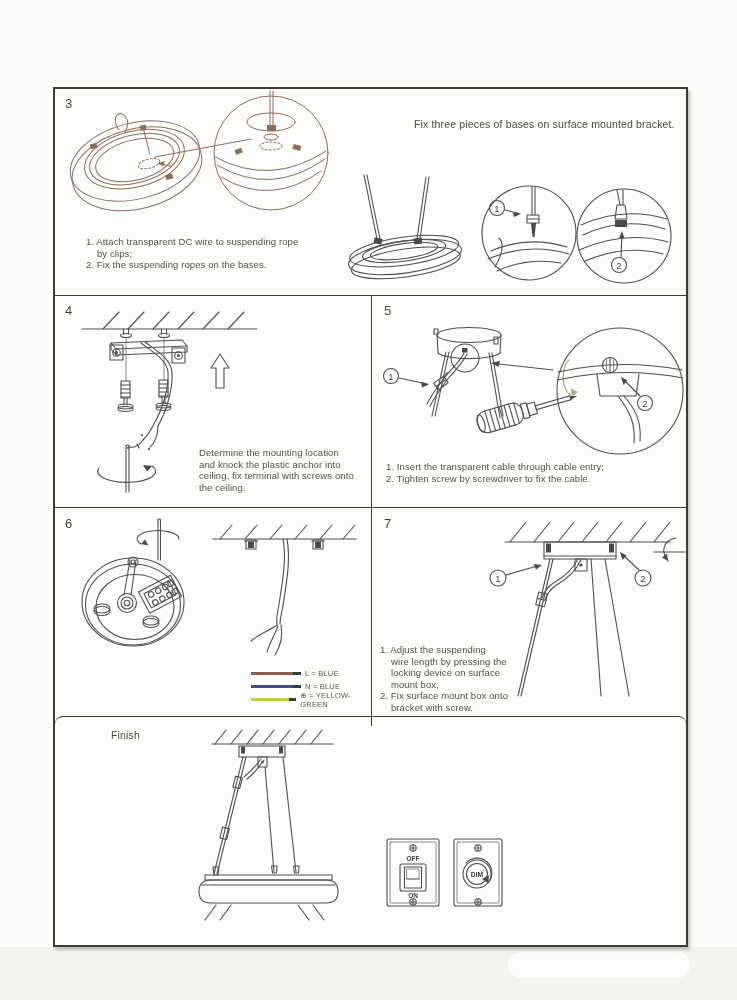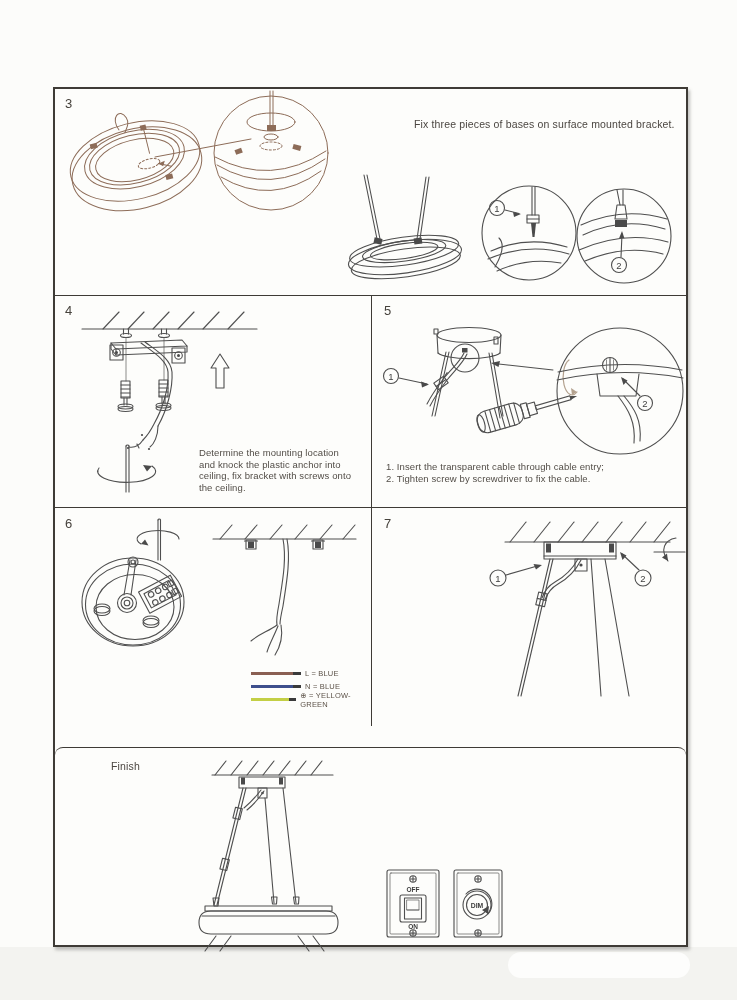--- a/index.html
+++ b/index.html
@@ -140,20 +140,23 @@
         </g>
         <g>
           <circle class="ln" cx="564" cy="176" r="7.5"></circle>
           <text class="badge-num" x="564" y="179.5" text-anchor="middle">2</text>
           <line class="ln" x1="566" y1="168" x2="567" y2="145"></line>
           <path class="fillD" d="M 567 142 l -2.8 7 l 5.2 .2 z"></path>
         </g>
       </svg>
       <div class="stepnum" style="left:10px;top:7px;">3</div>
       <div class="title" style="left:315px;top:29px;width:312px;">Fix three pieces of bases on surface mounted bracket.</div>
+      <div class="celltext" style="left:31px;top:147px;width:240px;">1. Attach transparent DC wire to suspending rope
+&nbsp;&nbsp;&nbsp; by clips;
+2. Fix the suspending ropes on the bases.</div>
     </div>
   </div>
 
   <div class="row row2" style="top:206px;height:212px;">
 
     <div class="cell" style="left:0;width:316px;">
       <svg width="316" height="211" viewBox="0 0 316 211">
         <g>
           <line class="ln" x1="27" y1="33" x2="202" y2="33"></line>
           <line class="ln" x1="48" y1="33" x2="64" y2="16"></line>
@@ -221,21 +224,21 @@
           <line class="ln" x1="74" y1="150" x2="74" y2="196"></line>
           <path class="ln" d="M 71 150 A 1.6 1.6 0 0 1 74 150"></path>
           <line class="ln" x1="82" y1="148" x2="84" y2="152"></line>
           <path class="ln" d="M 44 172 A 29 11 0 1 0 97 170"></path>
           <path class="fillD" d="M 97 170 l -9 -1 l 4 6.5 z"></path>
         </g>
       </svg>
       <div class="stepnum" style="left:10px;top:7px;">4</div>
       <div class="celltext" style="left:144px;top:151px;width:165px;">Determine the mounting location
 and knock the plastic anchor into
-ceiling, fix bracket with screws onto
+ceiling, fix terminal with screws onto
 the ceiling.</div>
     </div>
 
     <div class="cell cellR" style="left:316px;width:315px;">
       <svg width="315" height="211" viewBox="0 0 315 211">
         <g>
           <ellipse class="ln" cx="97" cy="39" rx="32" ry="7.5"></ellipse>
           <line class="ln" x1="65" y1="39" x2="66" y2="57"></line>
           <line class="ln" x1="129" y1="39" x2="128" y2="57"></line>
           <path class="ln" d="M 66 57 A 32 7.5 0 0 0 128 57"></path>
@@ -431,24 +434,30 @@
           <line class="ln" x1="267" y1="62" x2="250" y2="46"></line>
           <path class="fillD" d="M 248 44 l 2.5 8 l 4 -4.5 z"></path>
         </g>
         <g>
           <line class="ln" x1="282" y1="44" x2="313" y2="44"></line>
           <path class="ln" d="M 304 30 C 292 32 288 42 296 53"></path>
           <path class="fillD" d="M 296 53 l -1 -7.5 l -5 4 z"></path>
         </g>
       </svg>
       <div class="stepnum" style="left:12px;top:8px;">7</div>
+      <div class="celltext" style="left:8px;top:136px;width:170px;">1. Adjust the suspending
+&nbsp;&nbsp;&nbsp; wire length by pressing the
+&nbsp;&nbsp;&nbsp; locking device on surface
+&nbsp;&nbsp;&nbsp; mount box,
+2. Fix surface mount box onto
+&nbsp;&nbsp;&nbsp; bracket with screw.</div>
     </div>
   </div>
 
-  <div class="row row4" style="top:658px;height:219px;border-radius:8px;">
+  <div class="row row4" style="top:627px;height:219px;border-radius:8px;">
     <div class="cell" style="left:0;width:631px;">
       <svg width="631" height="218" viewBox="0 0 631 218">
         <g>
           <line class="ln" x1="157" y1="27" x2="278" y2="27"></line>
           <line class="ln" x1="160" y1="27" x2="171" y2="13"></line>
           <line class="ln" x1="176" y1="27" x2="187" y2="13"></line>
           <line class="ln" x1="192" y1="27" x2="203" y2="13"></line>
           <line class="ln" x1="208" y1="27" x2="219" y2="13"></line>
           <line class="ln" x1="224" y1="27" x2="235" y2="13"></line>
           <line class="ln" x1="240" y1="27" x2="251" y2="13"></line>

